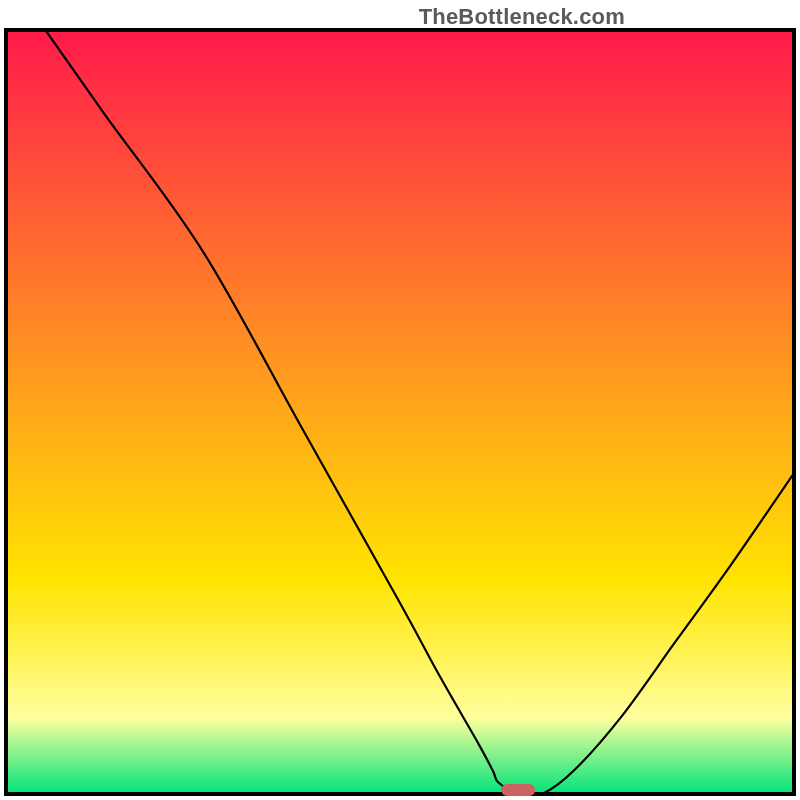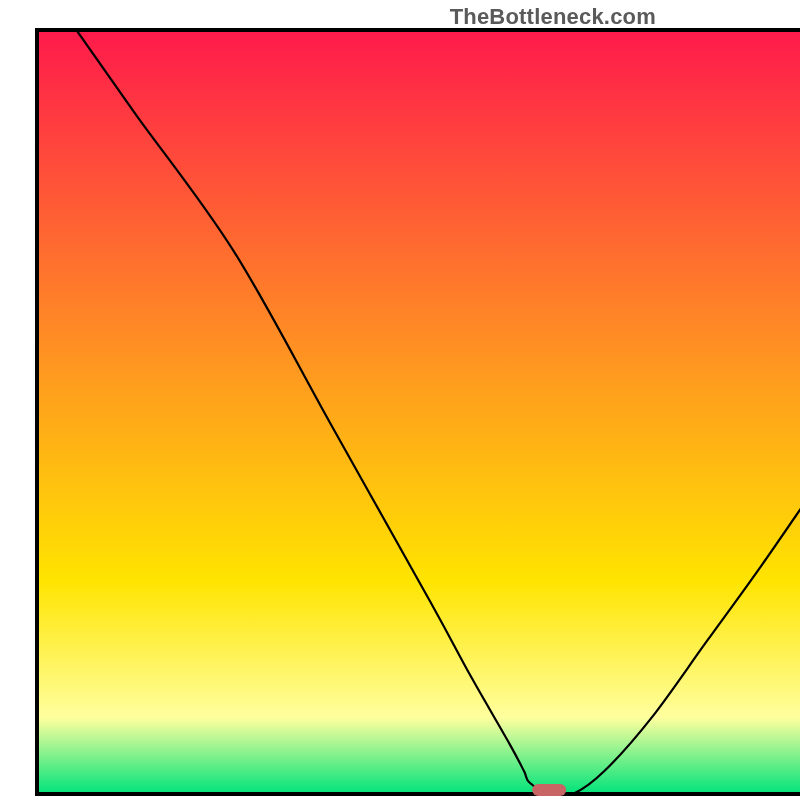--- a/index.html
+++ b/index.html
@@ -8,21 +8,20 @@
     width: 800px;
     height: 800px;
     background: #ffffff;
     overflow: hidden;
     font-family: Arial, Helvetica, sans-serif;
   }
   .chart-wrap {
     position: relative;
     width: 635px;
     height: 800px;
-    margin-left: 31px;
   }
   .watermark {
     position: absolute;
     top: 4px;
     right: 10px;
     font-size: 22px;
     font-weight: 600;
     color: #5a5a5a;
     letter-spacing: 0.2px;
     user-select: none;

